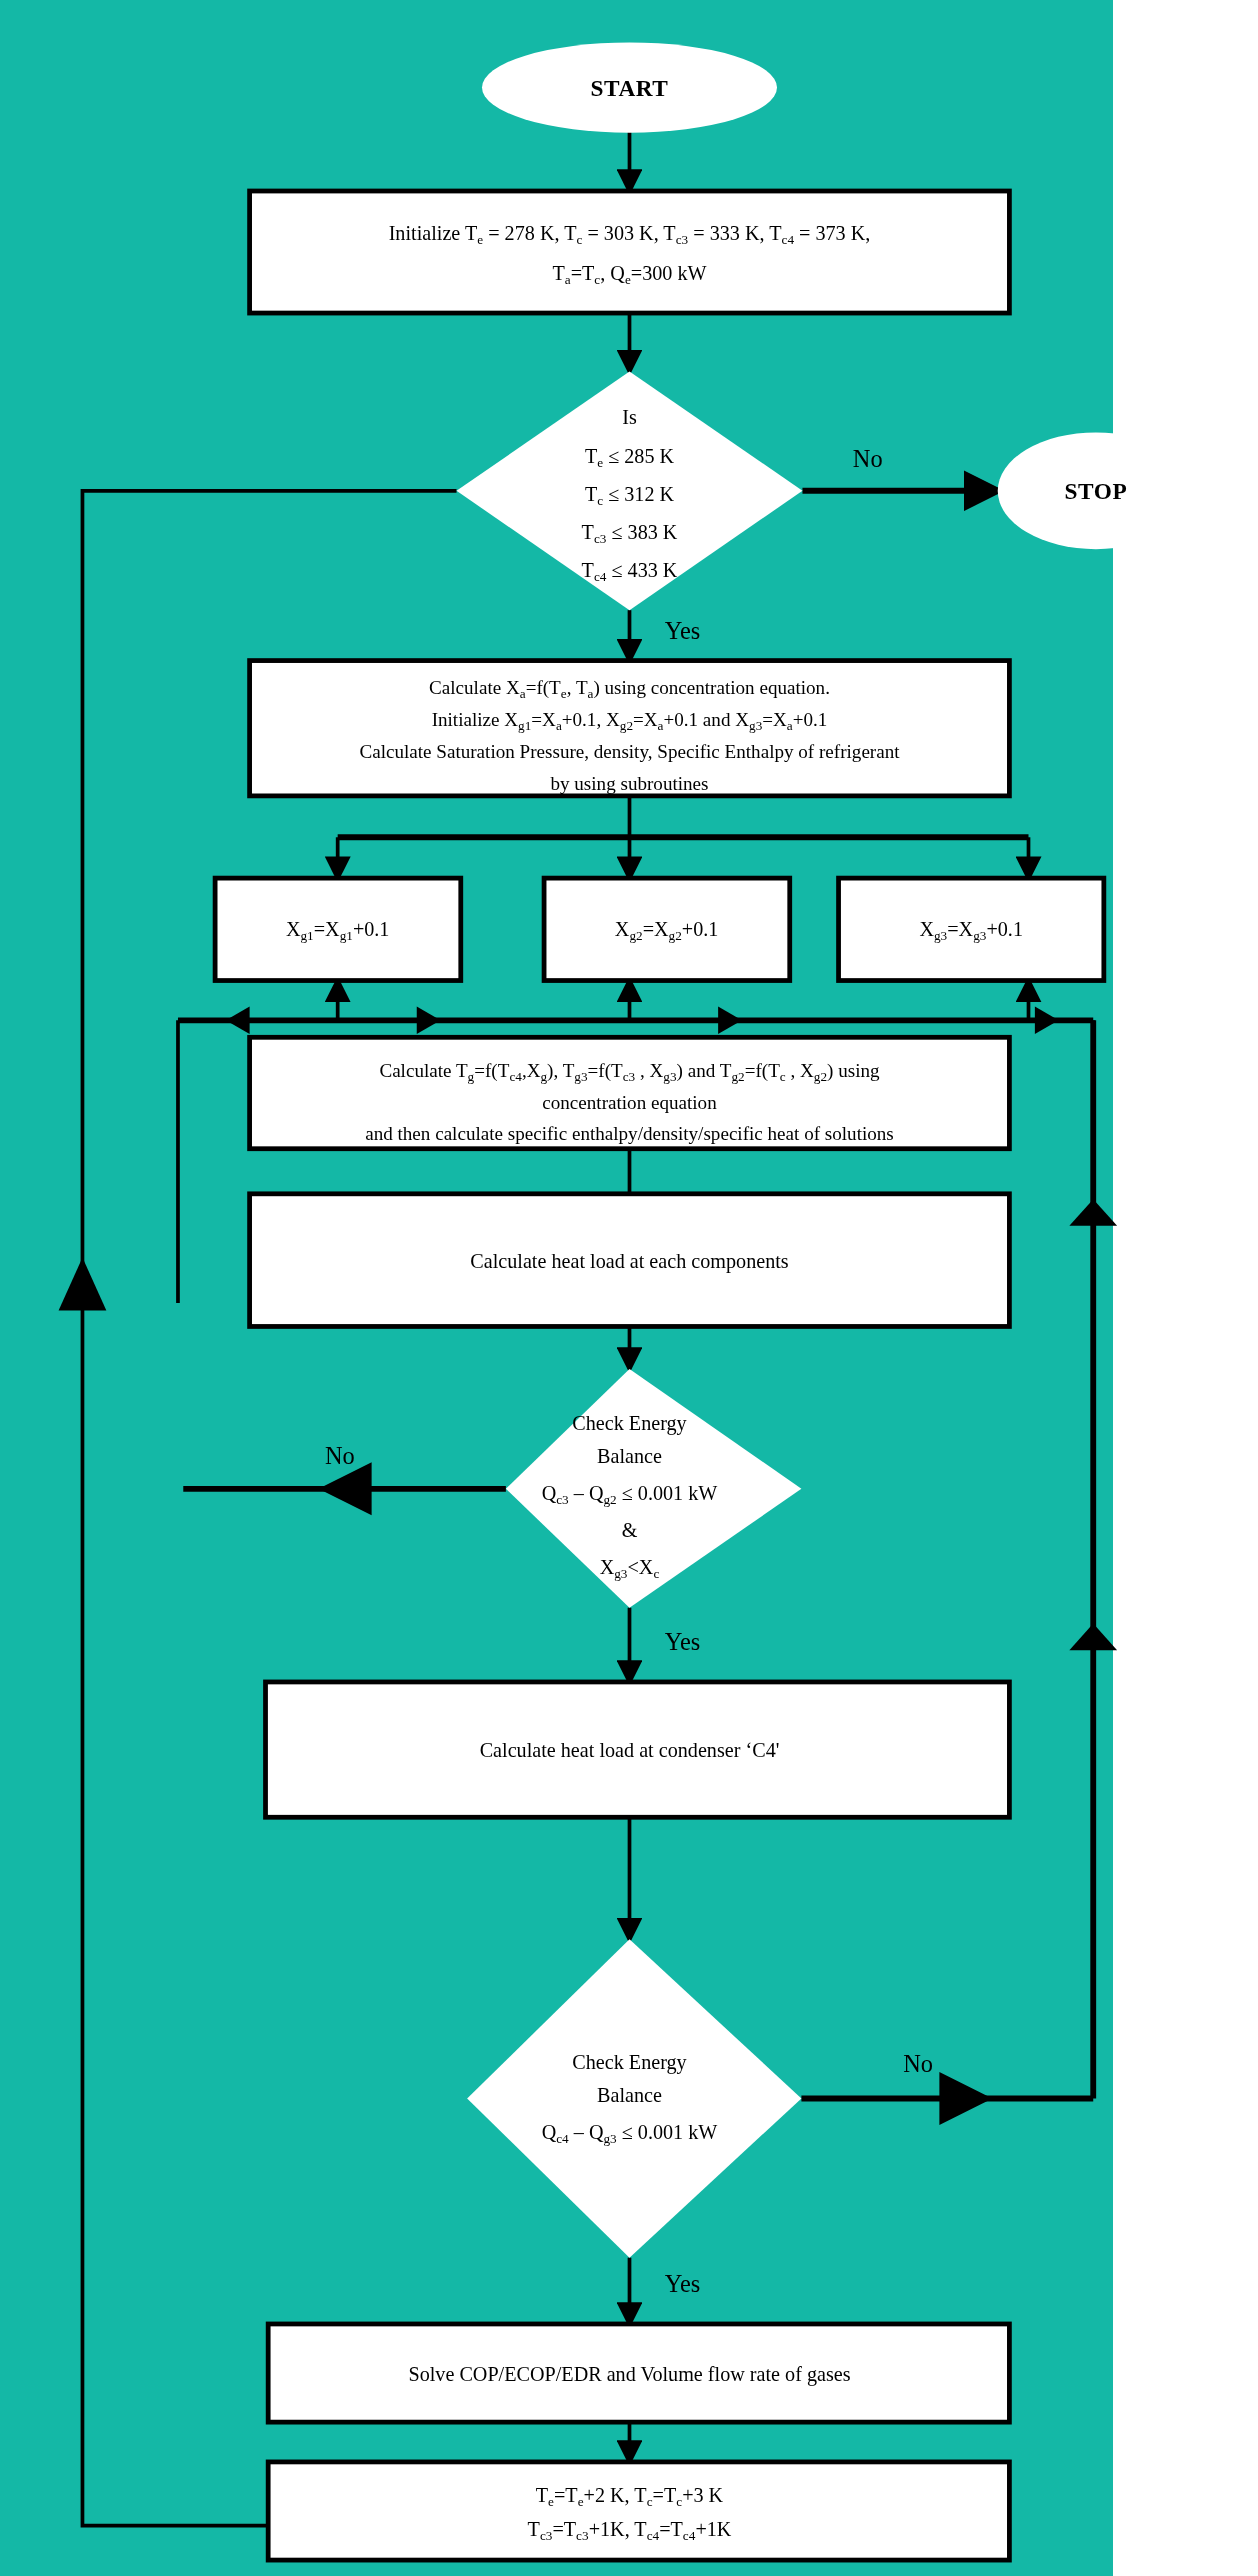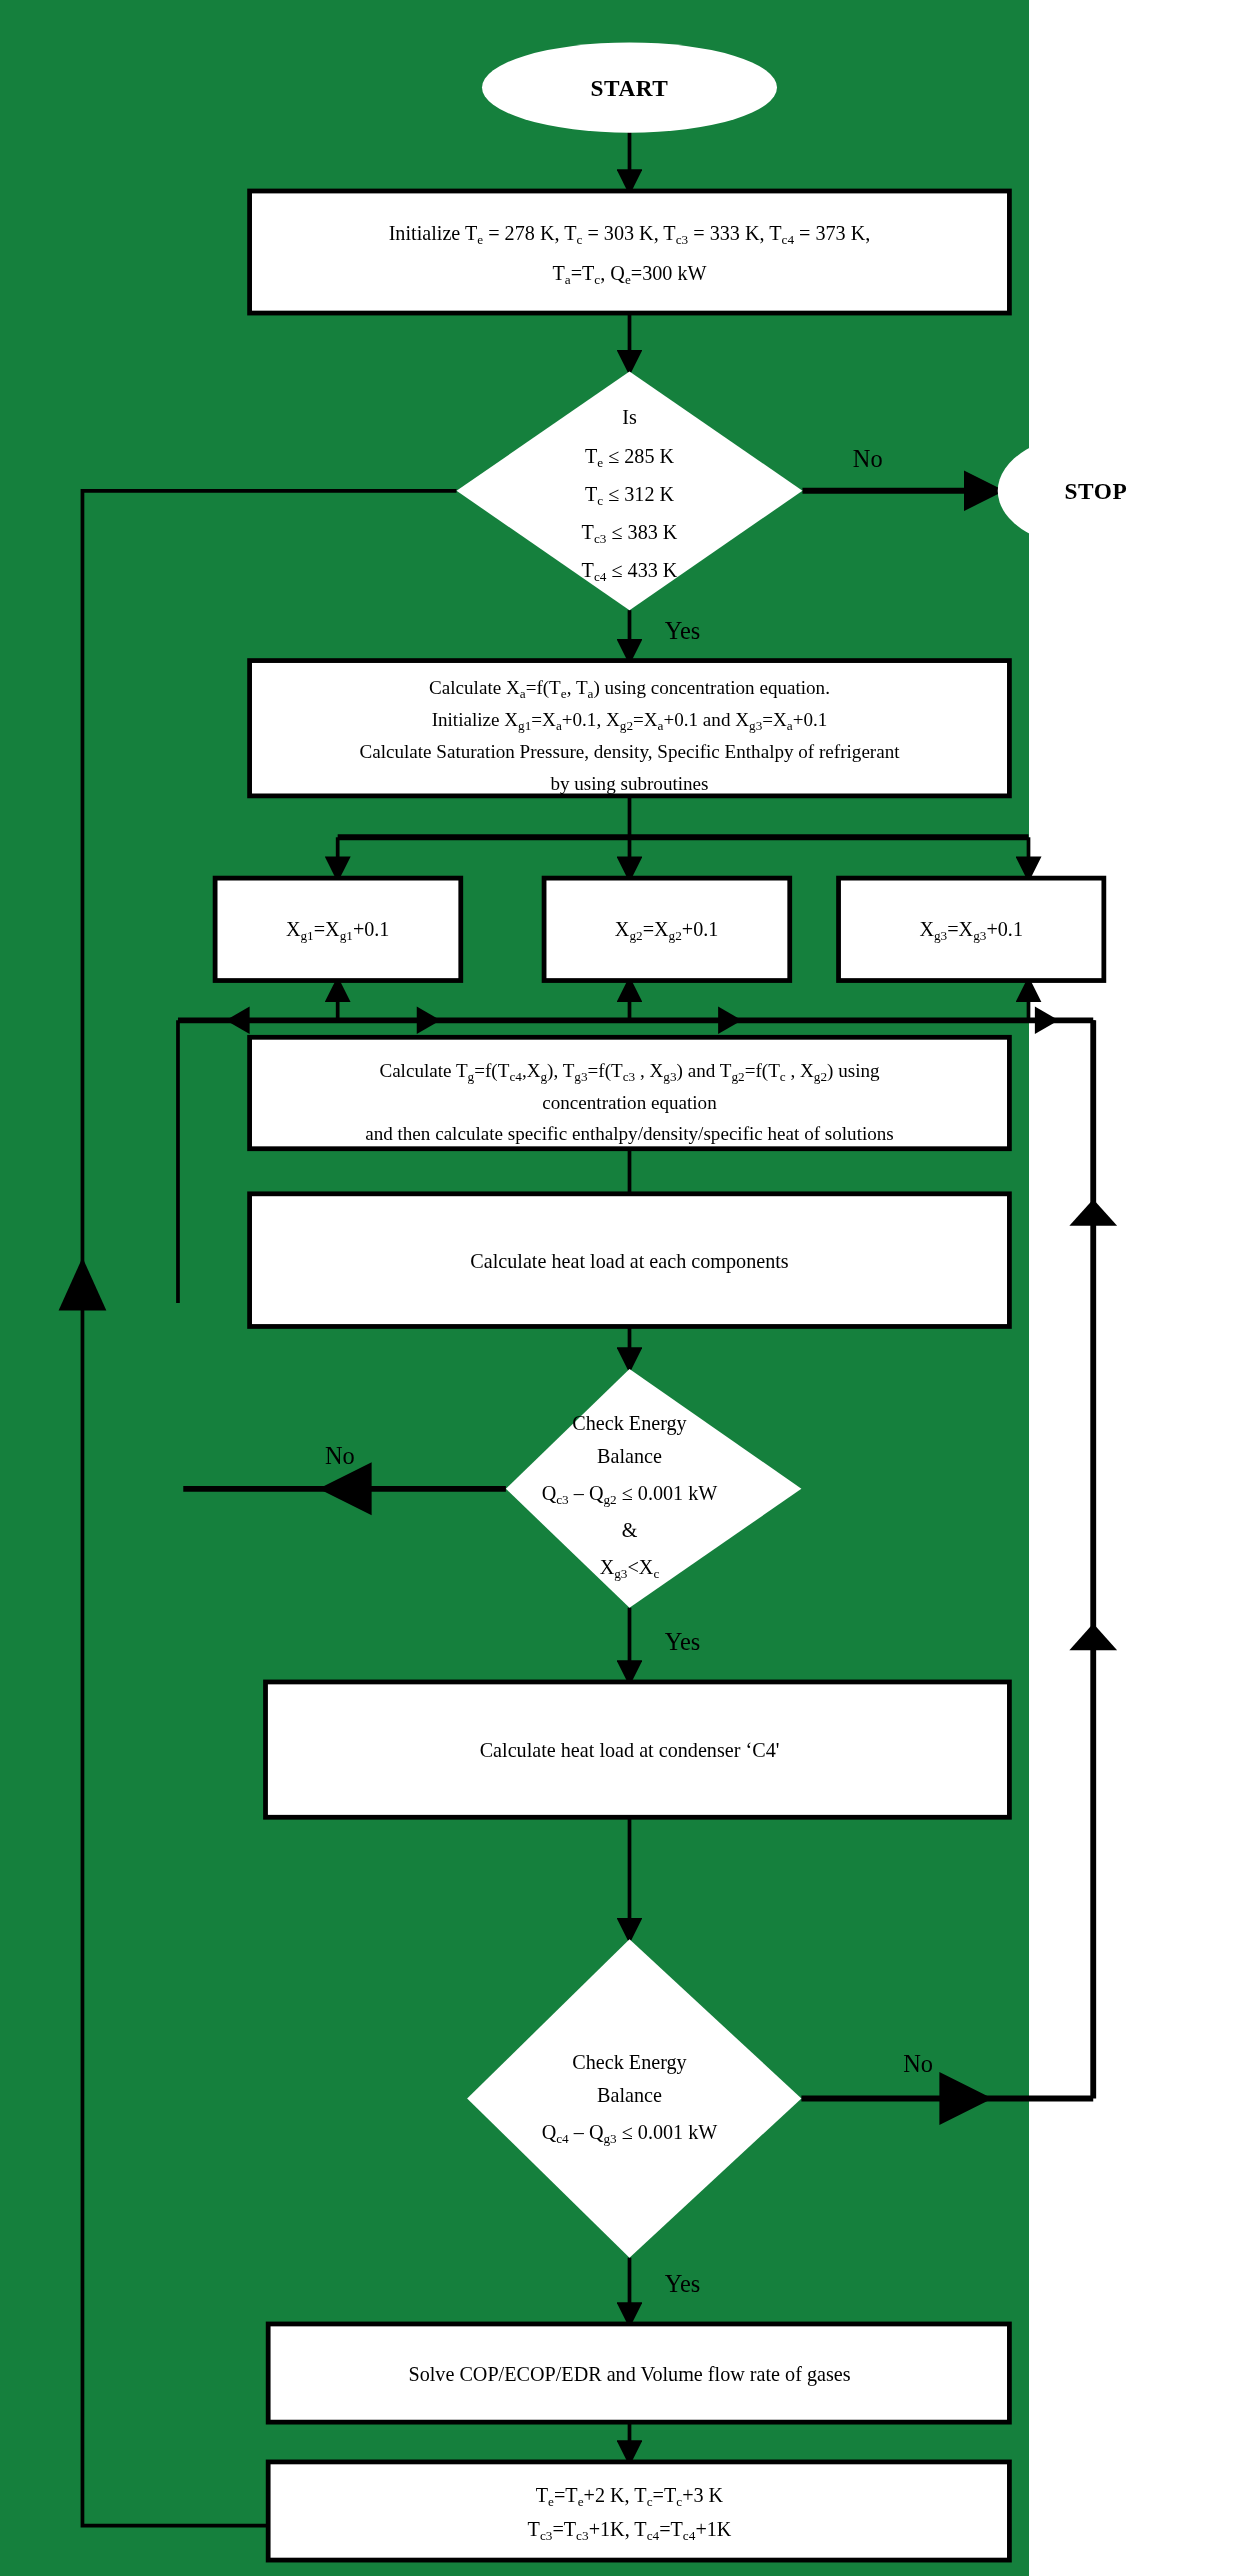--- a/index.html
+++ b/index.html
@@ -1,17 +1,17 @@
 <!DOCTYPE html>
 <html style="font-size:8.5px"><head>
 <meta charset="utf-8">
 <style>
   html,body{margin:0;padding:0;background:#ffffff;}
   body{font-family:"Liberation Serif", serif;}
-  #wrap{position:relative;width:1029px;height:2576px;background:#15803d;}
+  #wrap{position:relative;width:1113px;height:2576px;background:#14b8a6;}
   svg{display:block;}
   .shape{fill:#ffffff;stroke:#000000;}
   .box{stroke-width:9;}
   .diamond{stroke-width:9;fill:#ffffff;}
   .ell{stroke-width:9;fill:#ffffff;}
   .ln{stroke:#000000;stroke-width:7;fill:none;}
   .ln-thick{stroke:#000000;stroke-width:11;fill:none;}
   .ah{fill:#000000;stroke:none;}
   text{font-family:"Liberation Serif", serif;fill:#000;}
   .t{font-size:38px;text-anchor:middle;}

